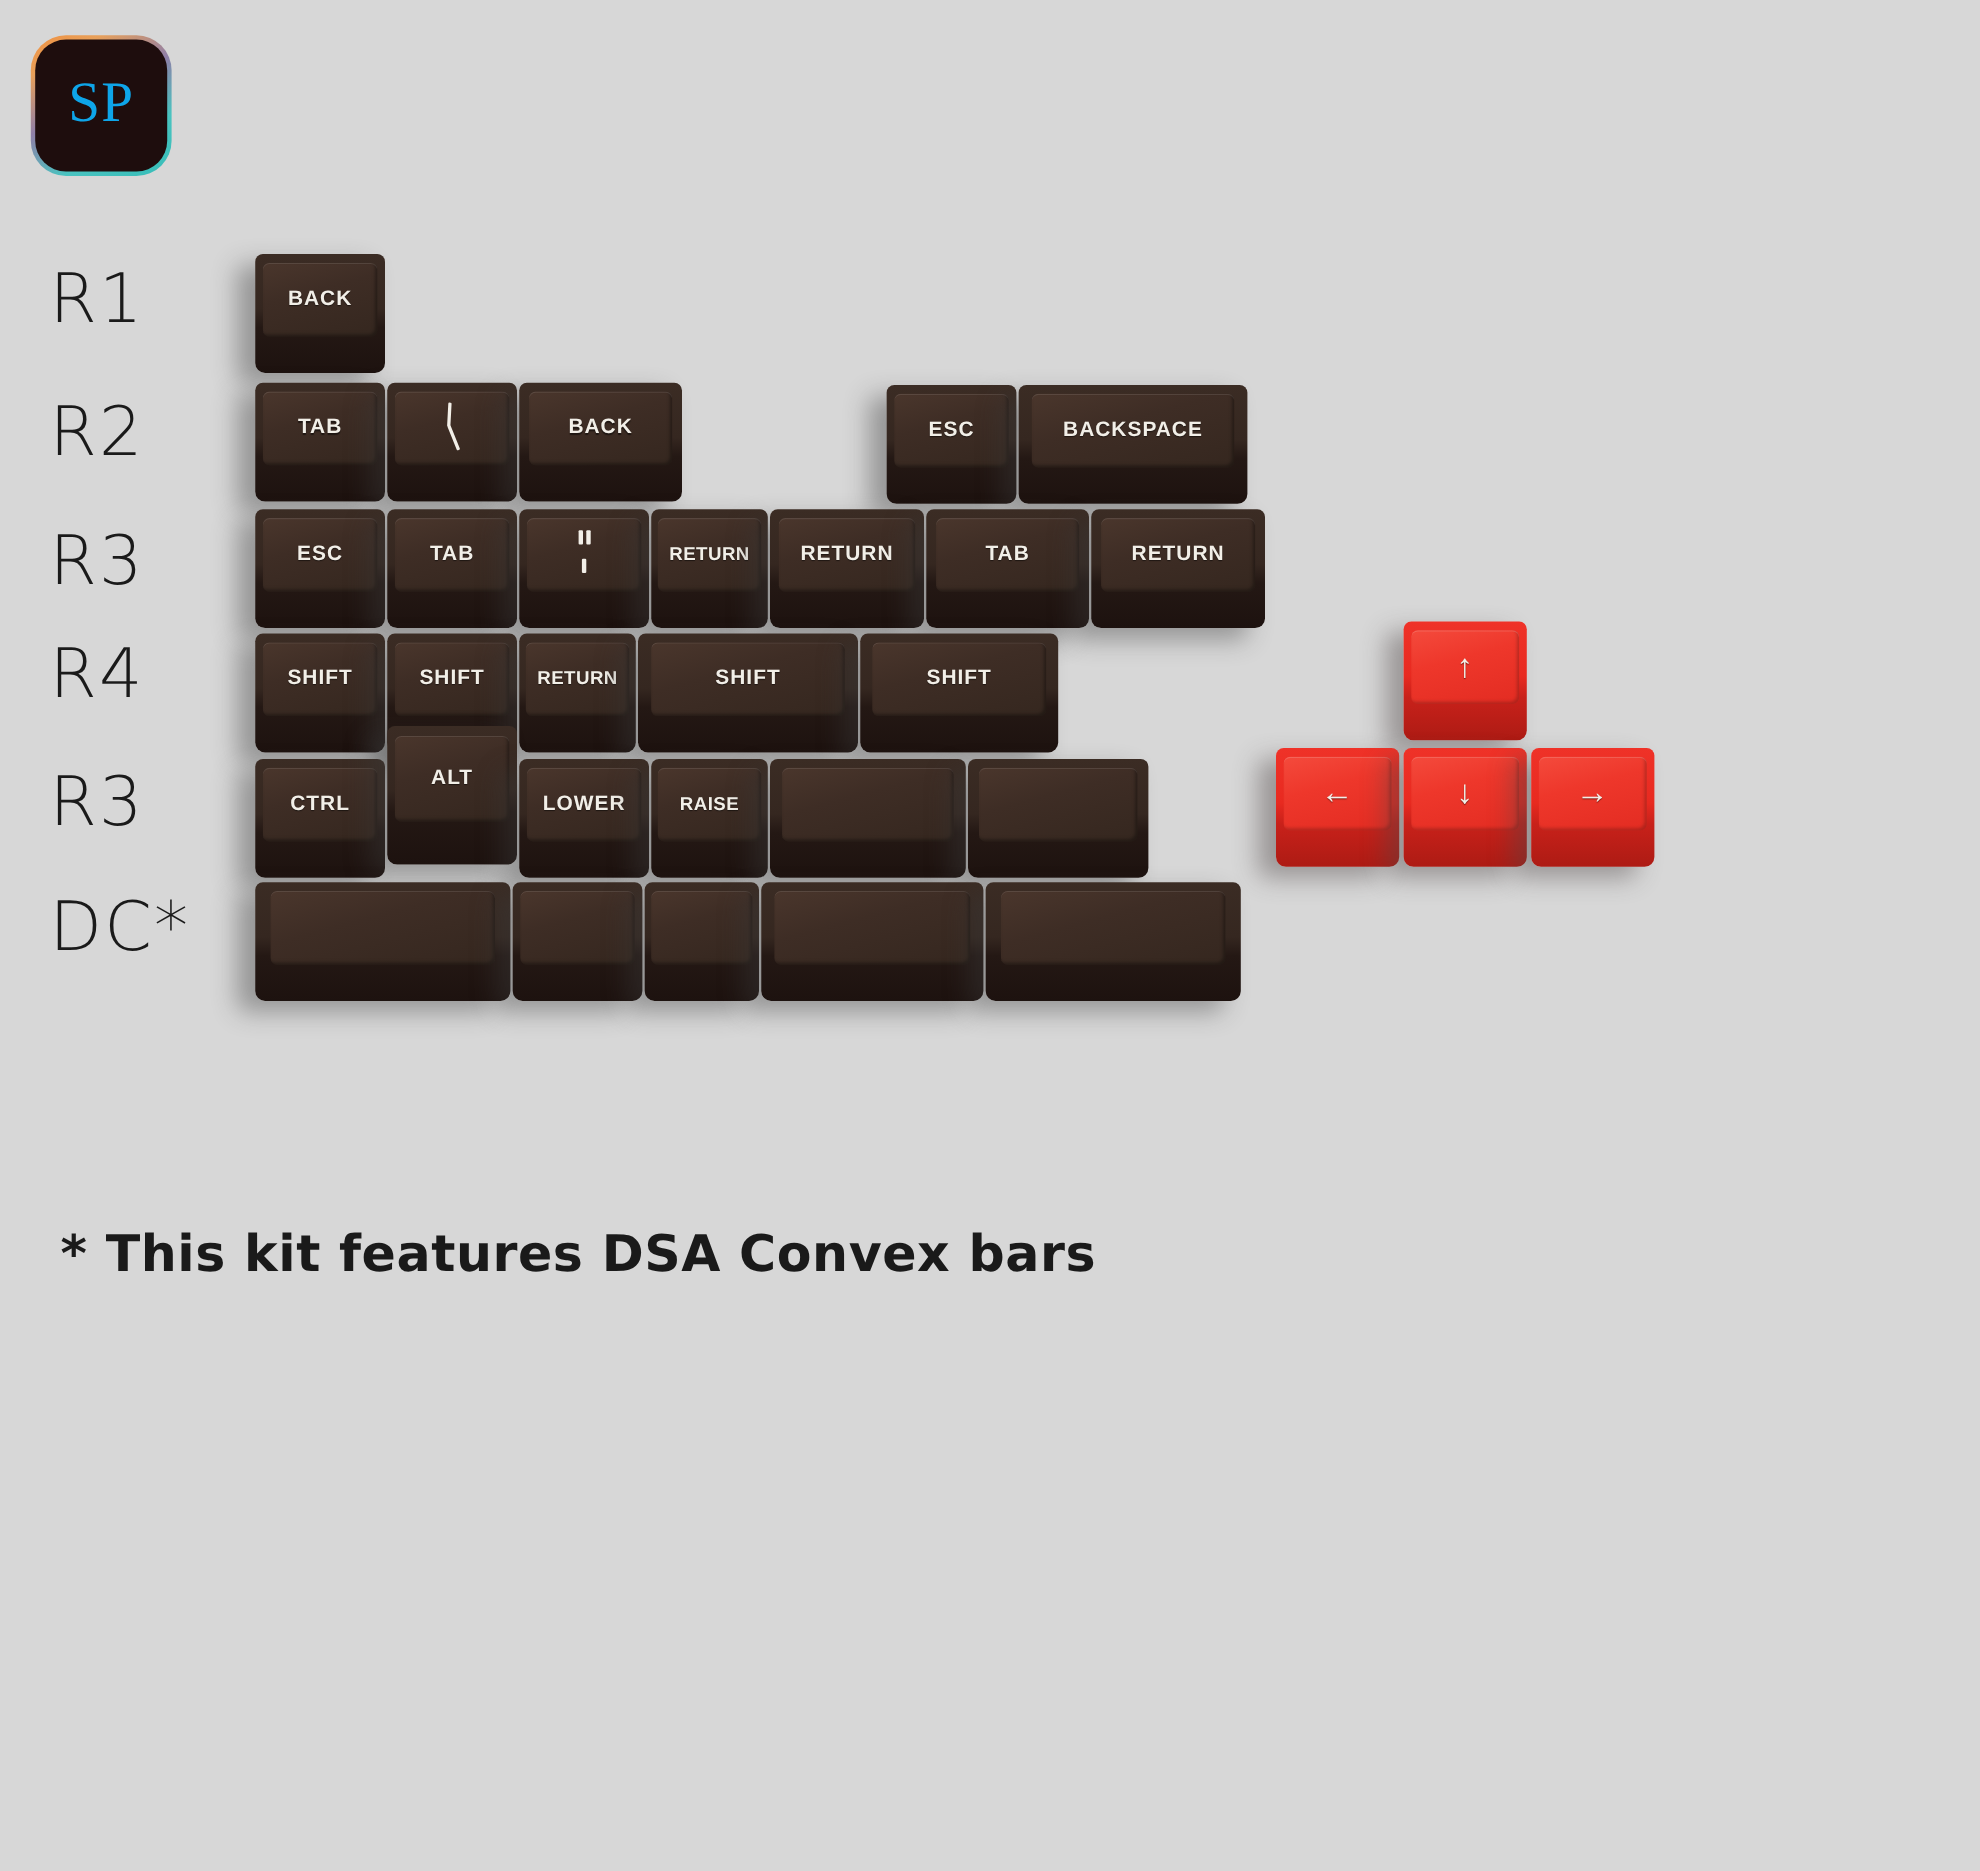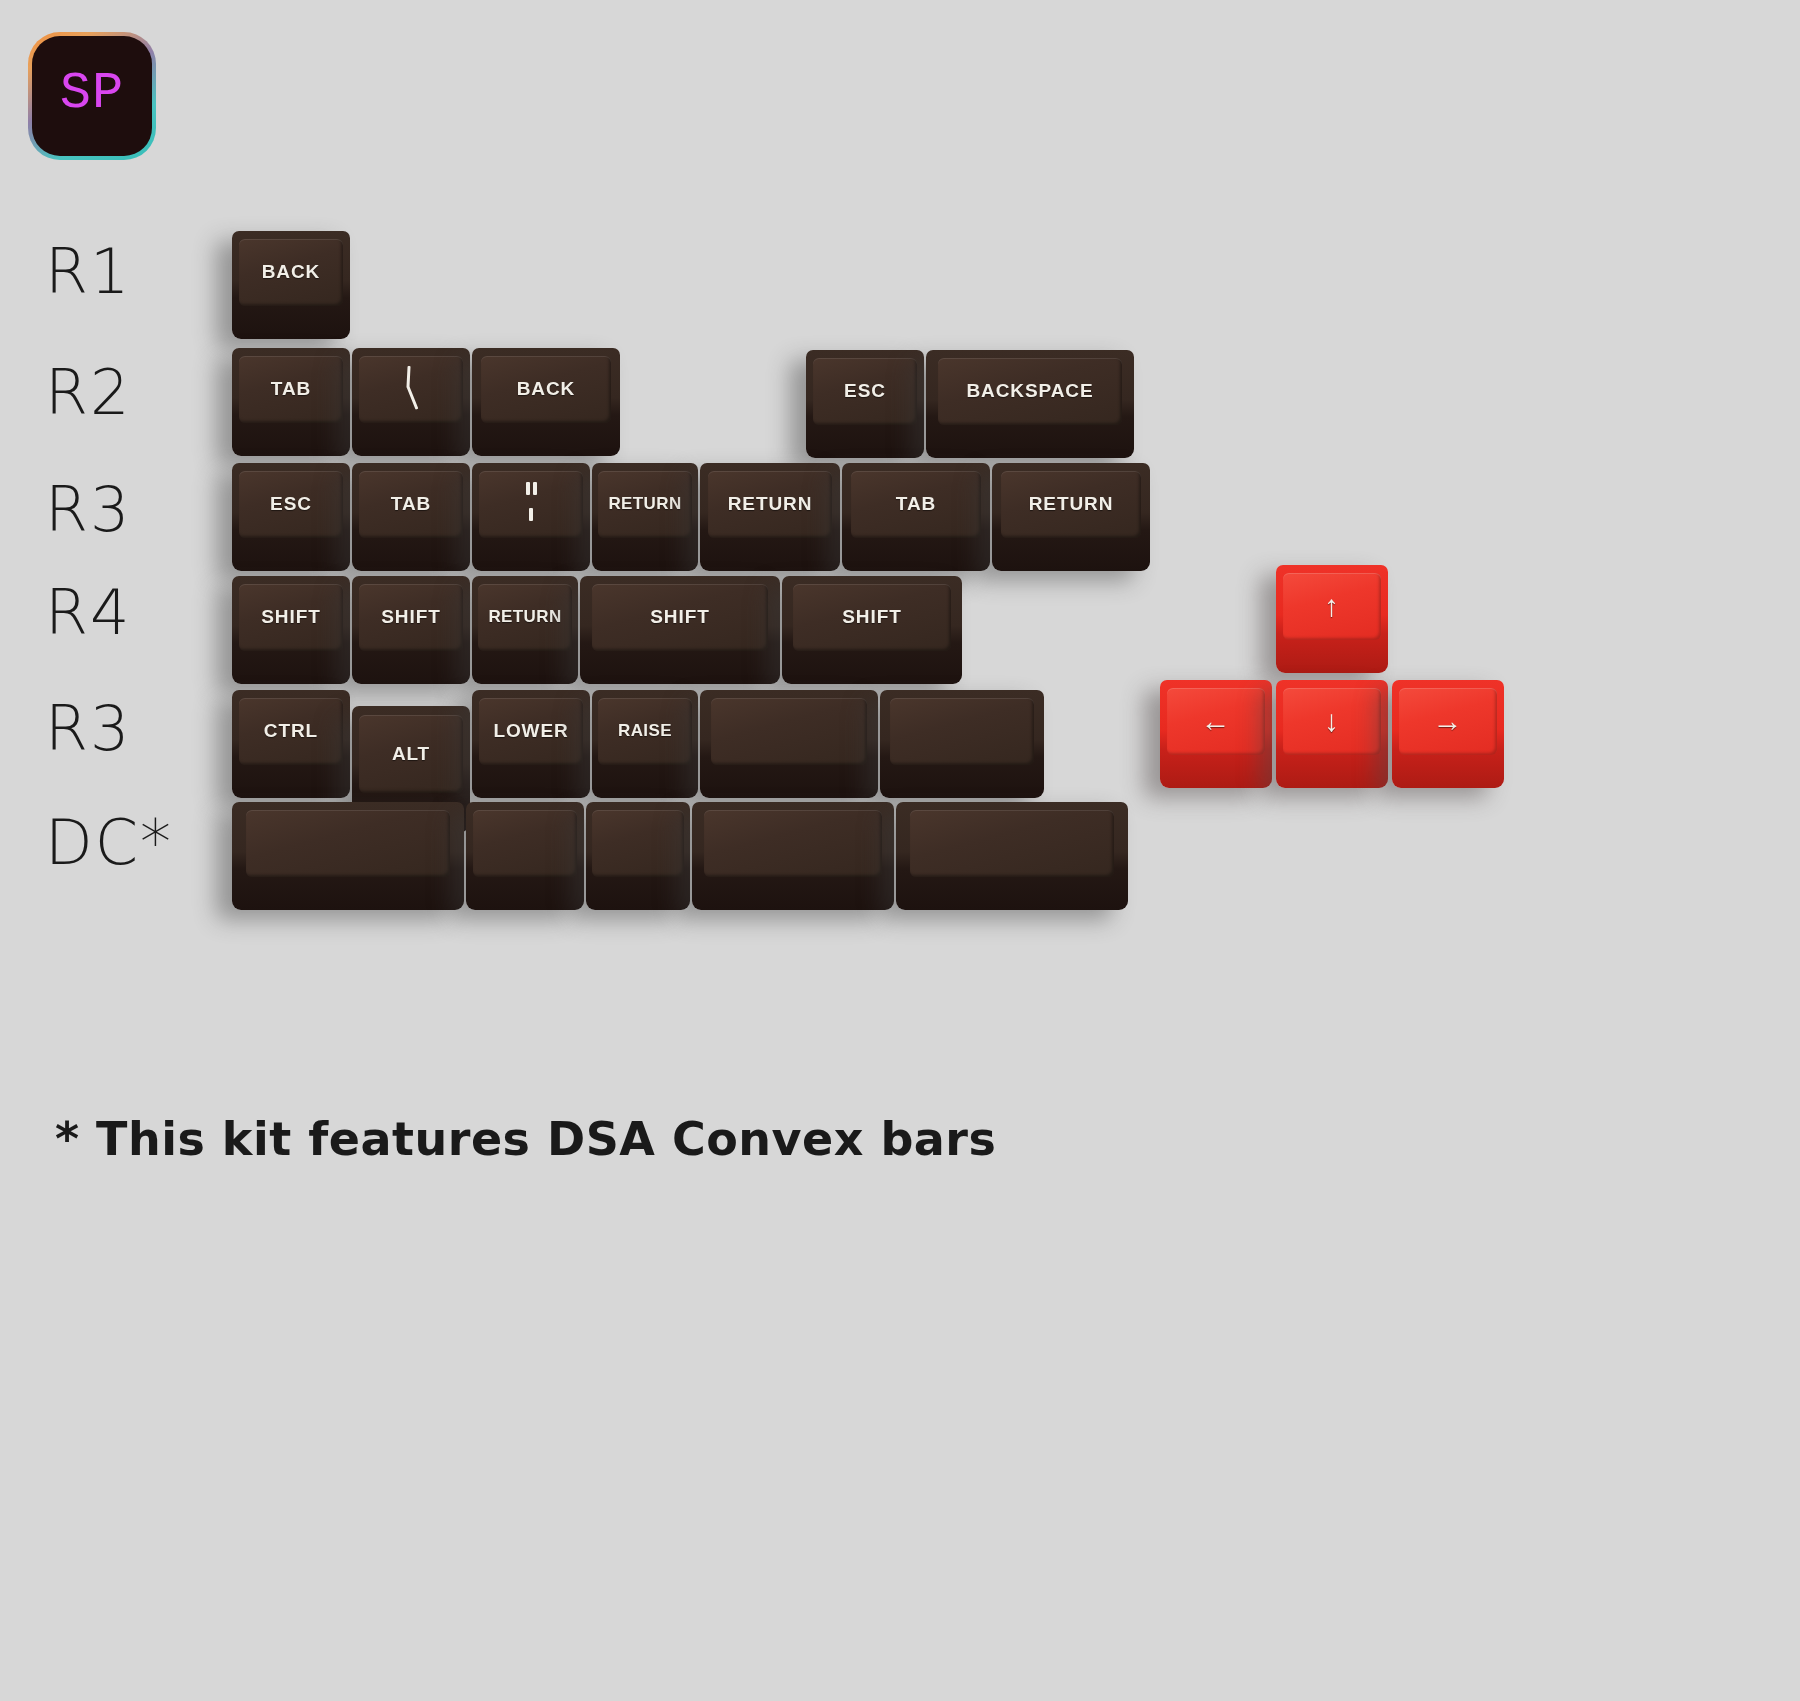--- a/index.html
+++ b/index.html
@@ -19,22 +19,22 @@
     box-sizing:border-box;
     display:flex;align-items:center;justify-content:center;
     flex:none;
   }
   #logo-inner{
     width:100%;height:100%;border-radius:28px;
     background:#1e0d0d;
     display:flex;align-items:center;justify-content:center;
   }
   #logo-text{
-    font-family:Liberation Mono, monospace;
-    font-size:52px;color:#d946ef;letter-spacing:1px;line-height:1;
+    font-family:Liberation Serif, serif;
+    font-size:52px;color:#0ea5e9;letter-spacing:1px;line-height:1;
     position:relative;top:-2px;
   }
   #title{
     margin-left:80px;
     font-family:"DejaVu Sans", sans-serif;
     font-weight:bold;
     font-size:84px;
     letter-spacing:2px;
     white-space:nowrap;
     position:relative;top:-6px;
@@ -239,21 +239,21 @@
   <div class="top">
     <span class="legend">SHIFT</span>
   </div>
 </div>
 
 <div class="keycap cap-dark" style="left:232px;top:690px;width:118px;height:108px;">
   <div class="top">
     <span class="legend">CTRL</span>
   </div>
 </div>
-<div class="keycap cap-dark" style="left:352px;top:706px;width:118px;height:126px;">
+<div class="keycap cap-dark" style="left:352px;top:660px;width:118px;height:126px;">
   <div class="top">
     <span class="legend">ALT</span>
   </div>
 </div>
 <div class="keycap cap-dark" style="left:472px;top:690px;width:118px;height:108px;">
   <div class="top">
     <span class="legend">LOWER</span>
   </div>
 </div>
 <div class="keycap cap-dark" style="left:592px;top:690px;width:106px;height:108px;">

